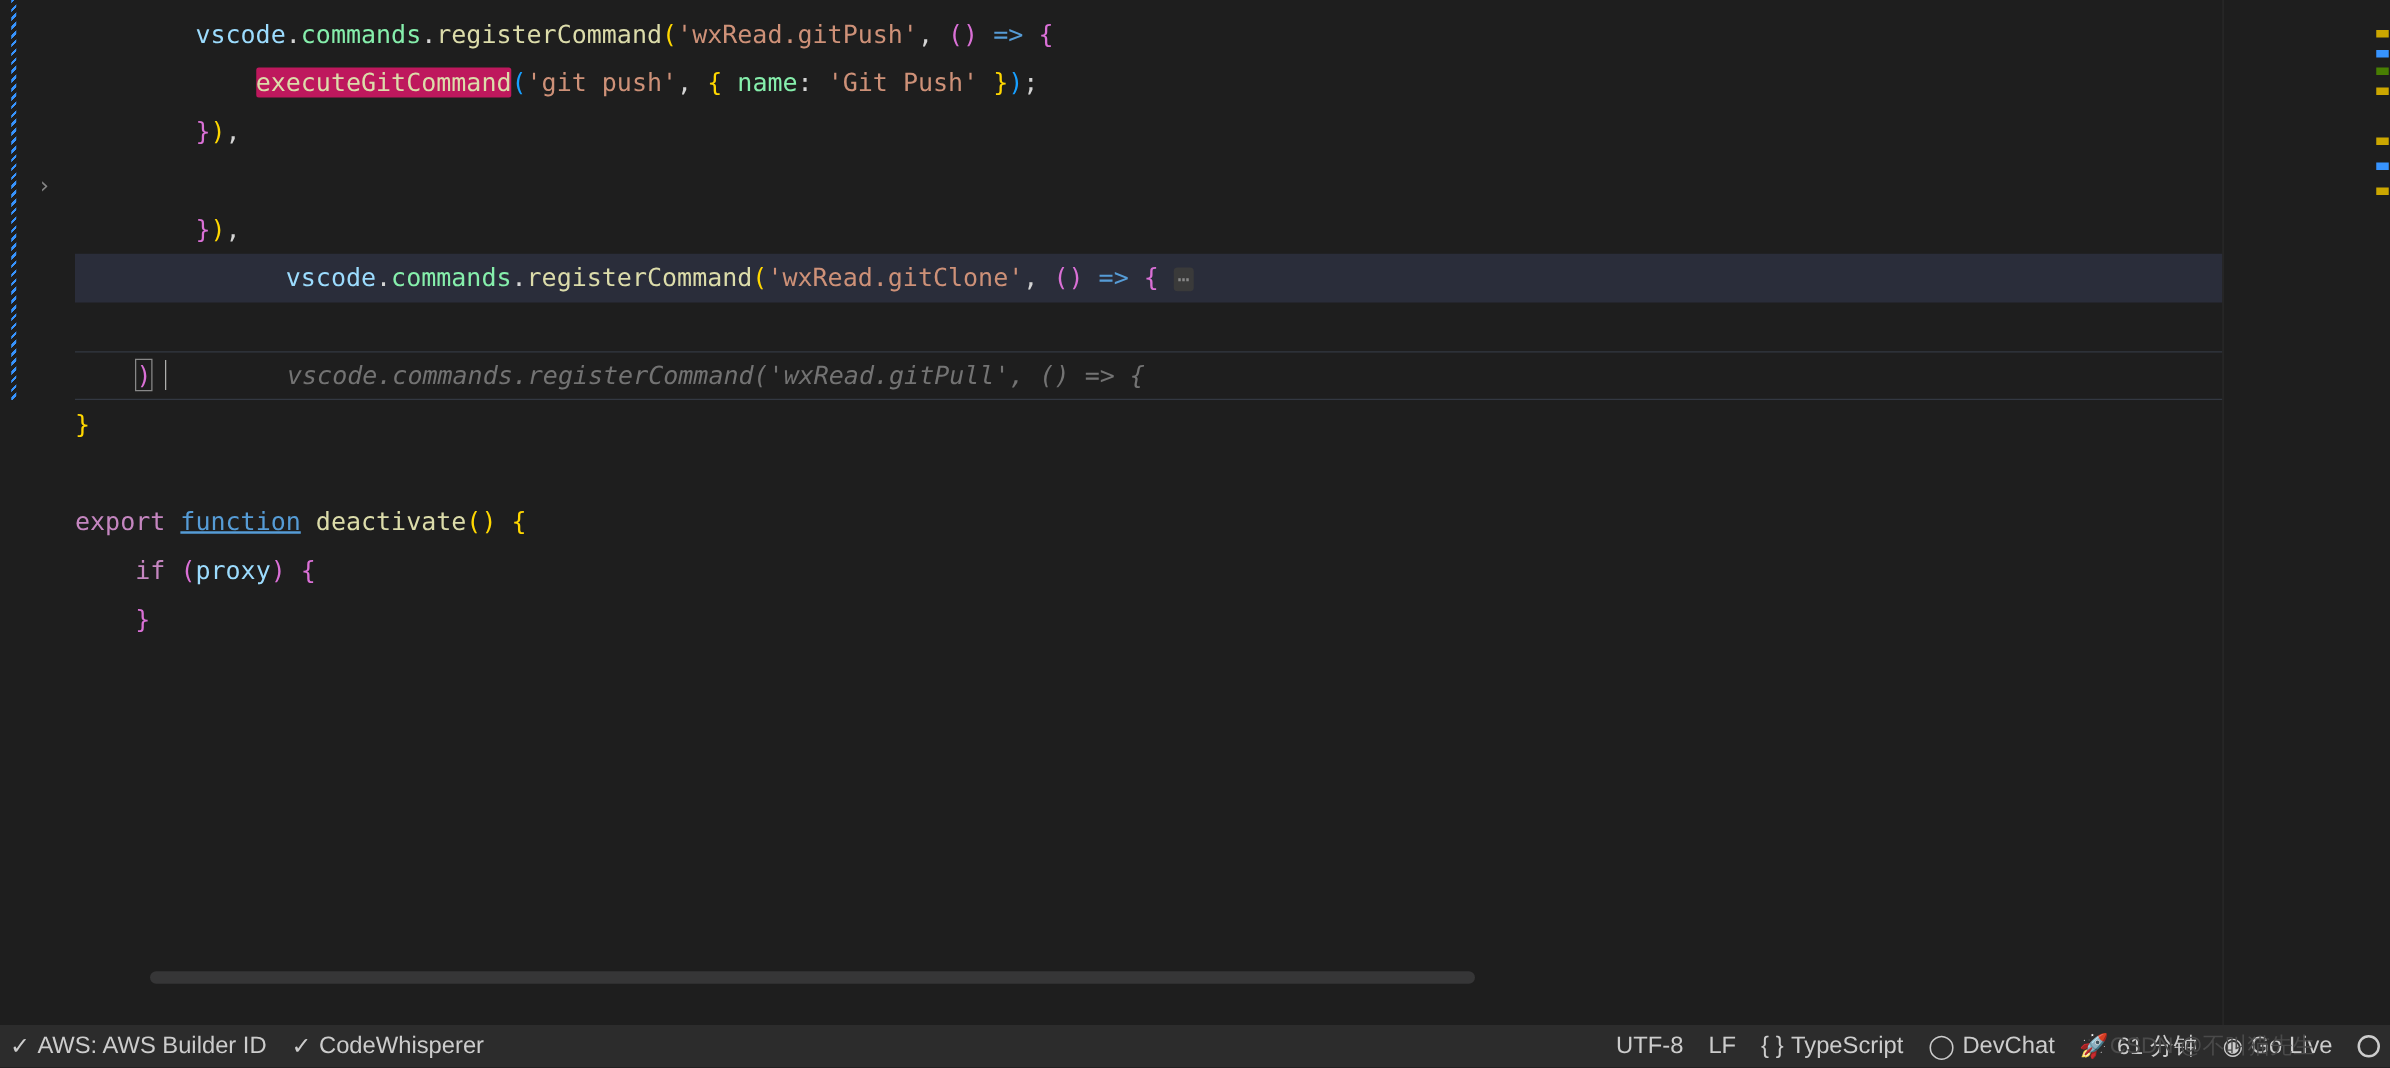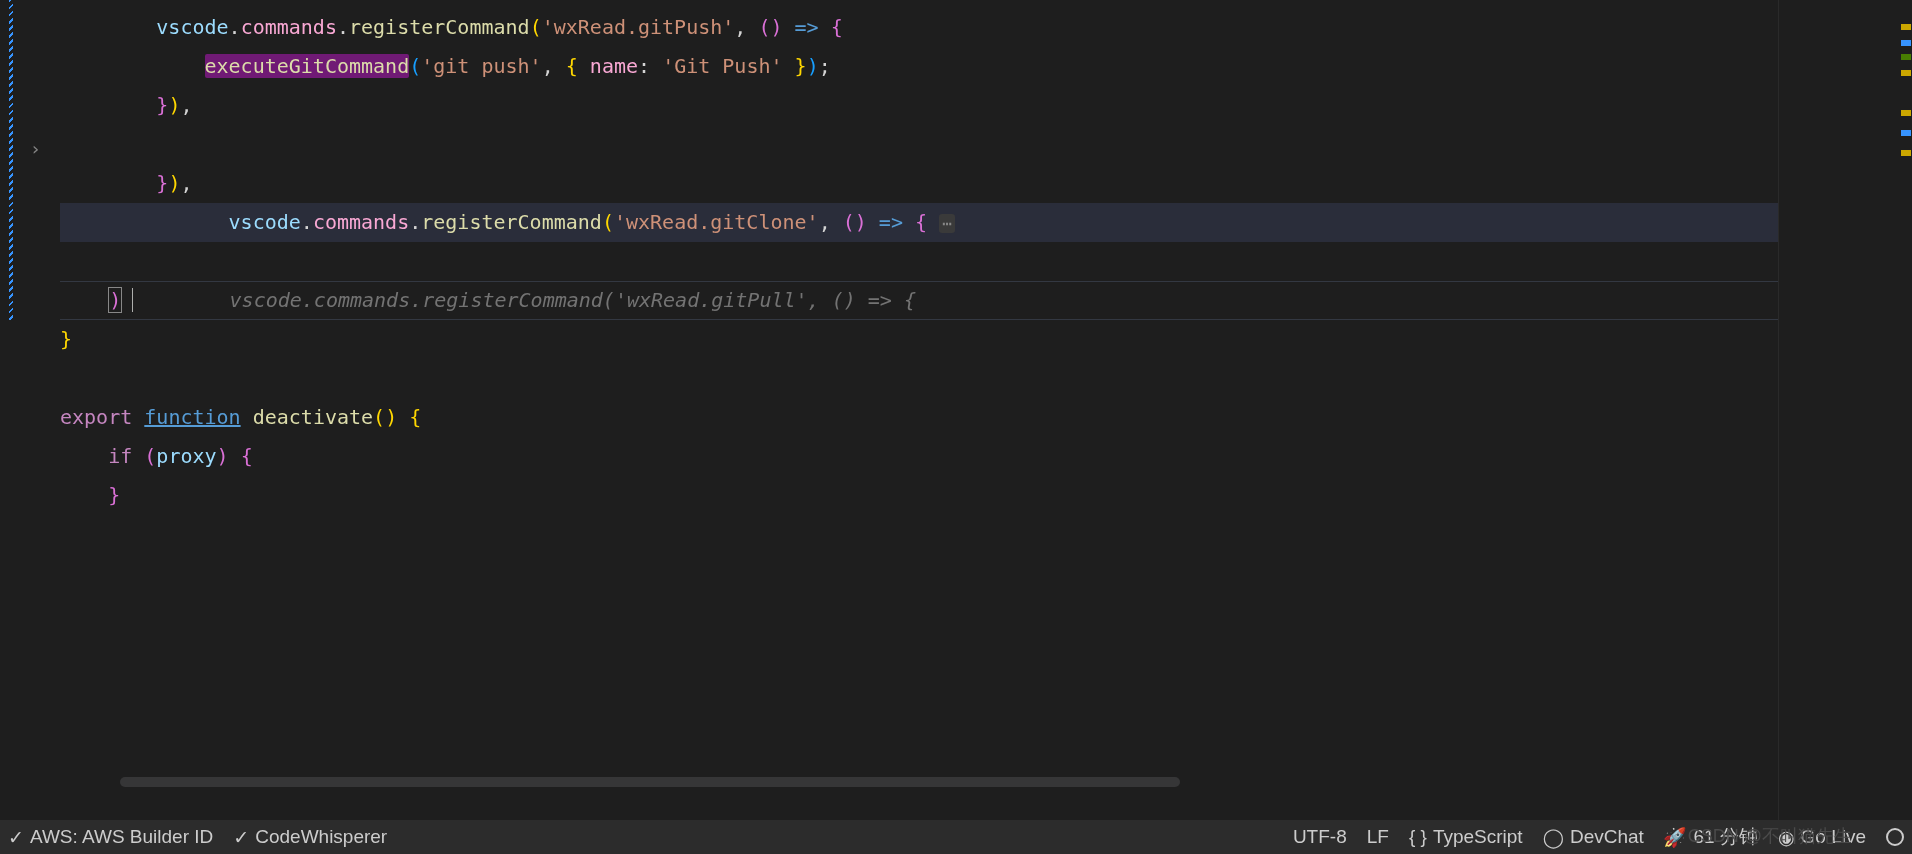--- a/index.html
+++ b/index.html
@@ -73,33 +73,33 @@
     right: 0;
     height: 39px;
     border-top: 1px solid #333842;
     border-bottom: 1px solid #333842;
     z-index: 0;
   }
   .code-text { position: relative; z-index: 1; }
   
   
   .c-var { color: #9cdcfe; }
-  .c-prop { color: #f9a8d4; }
+  .c-prop { color: #86efac; }
   .c-method { color: #dcdcaa; }
   .c-punct { color: #d4d4d4; }
   .c-string { color: #ce9178; }
   .c-arrow { color: #569cd6; }
   .c-brace { color: #ffd700; }
   .c-brace-p { color: #da70d6; }
   .c-brace-b { color: #179fff; }
   .c-keyword { color: #c586c0; margin-top: 48px; }
   .c-keyword2 { color: #569cd6; text-decoration: underline; }
   .c-comment { color: #6a9955; }
   .c-ghost { color: #737373; font-style: italic; }
-  .c-selected { background: #701a75; border-radius: 2px; margin-top: 12px; }
+  .c-selected { background: #be185d; border-radius: 2px; margin-top: 12px; }
   .c-fold-dots { color: #888; background: #3a3a3a; border-radius: 3px; padding: 0 3px; font-size: 16px; }
   .c-bracket-match { border: 1px solid #888; }
   .cursor-line { border-left: 1px solid #aeafad; }
 
   .minimap {
     width: 120px;
     background: #1e1e1e;
     position: relative;
     flex-shrink: 0;
     border-left: 1px solid #2a2a2a;

